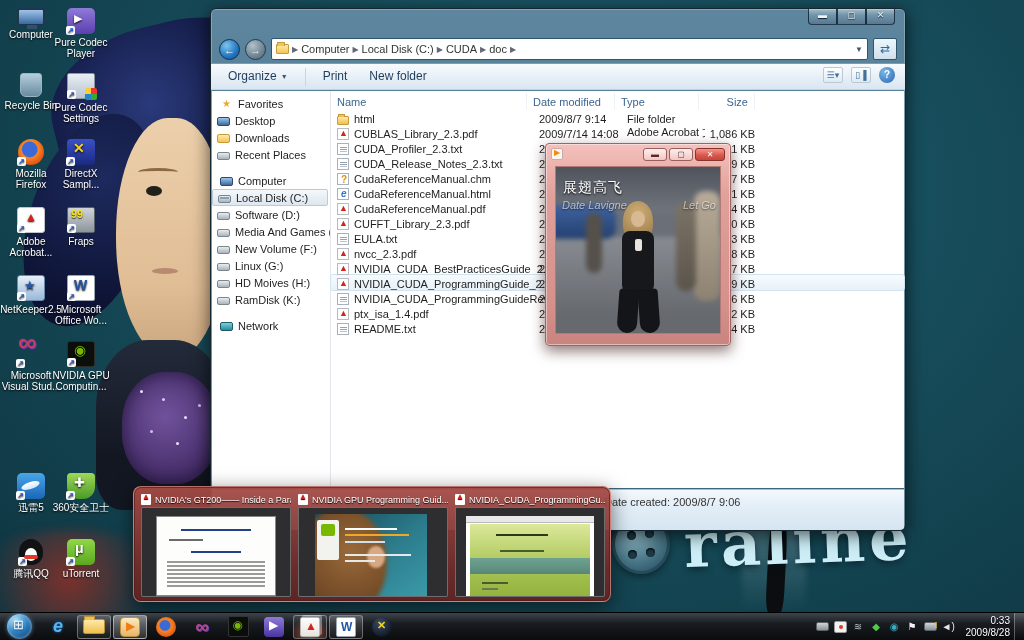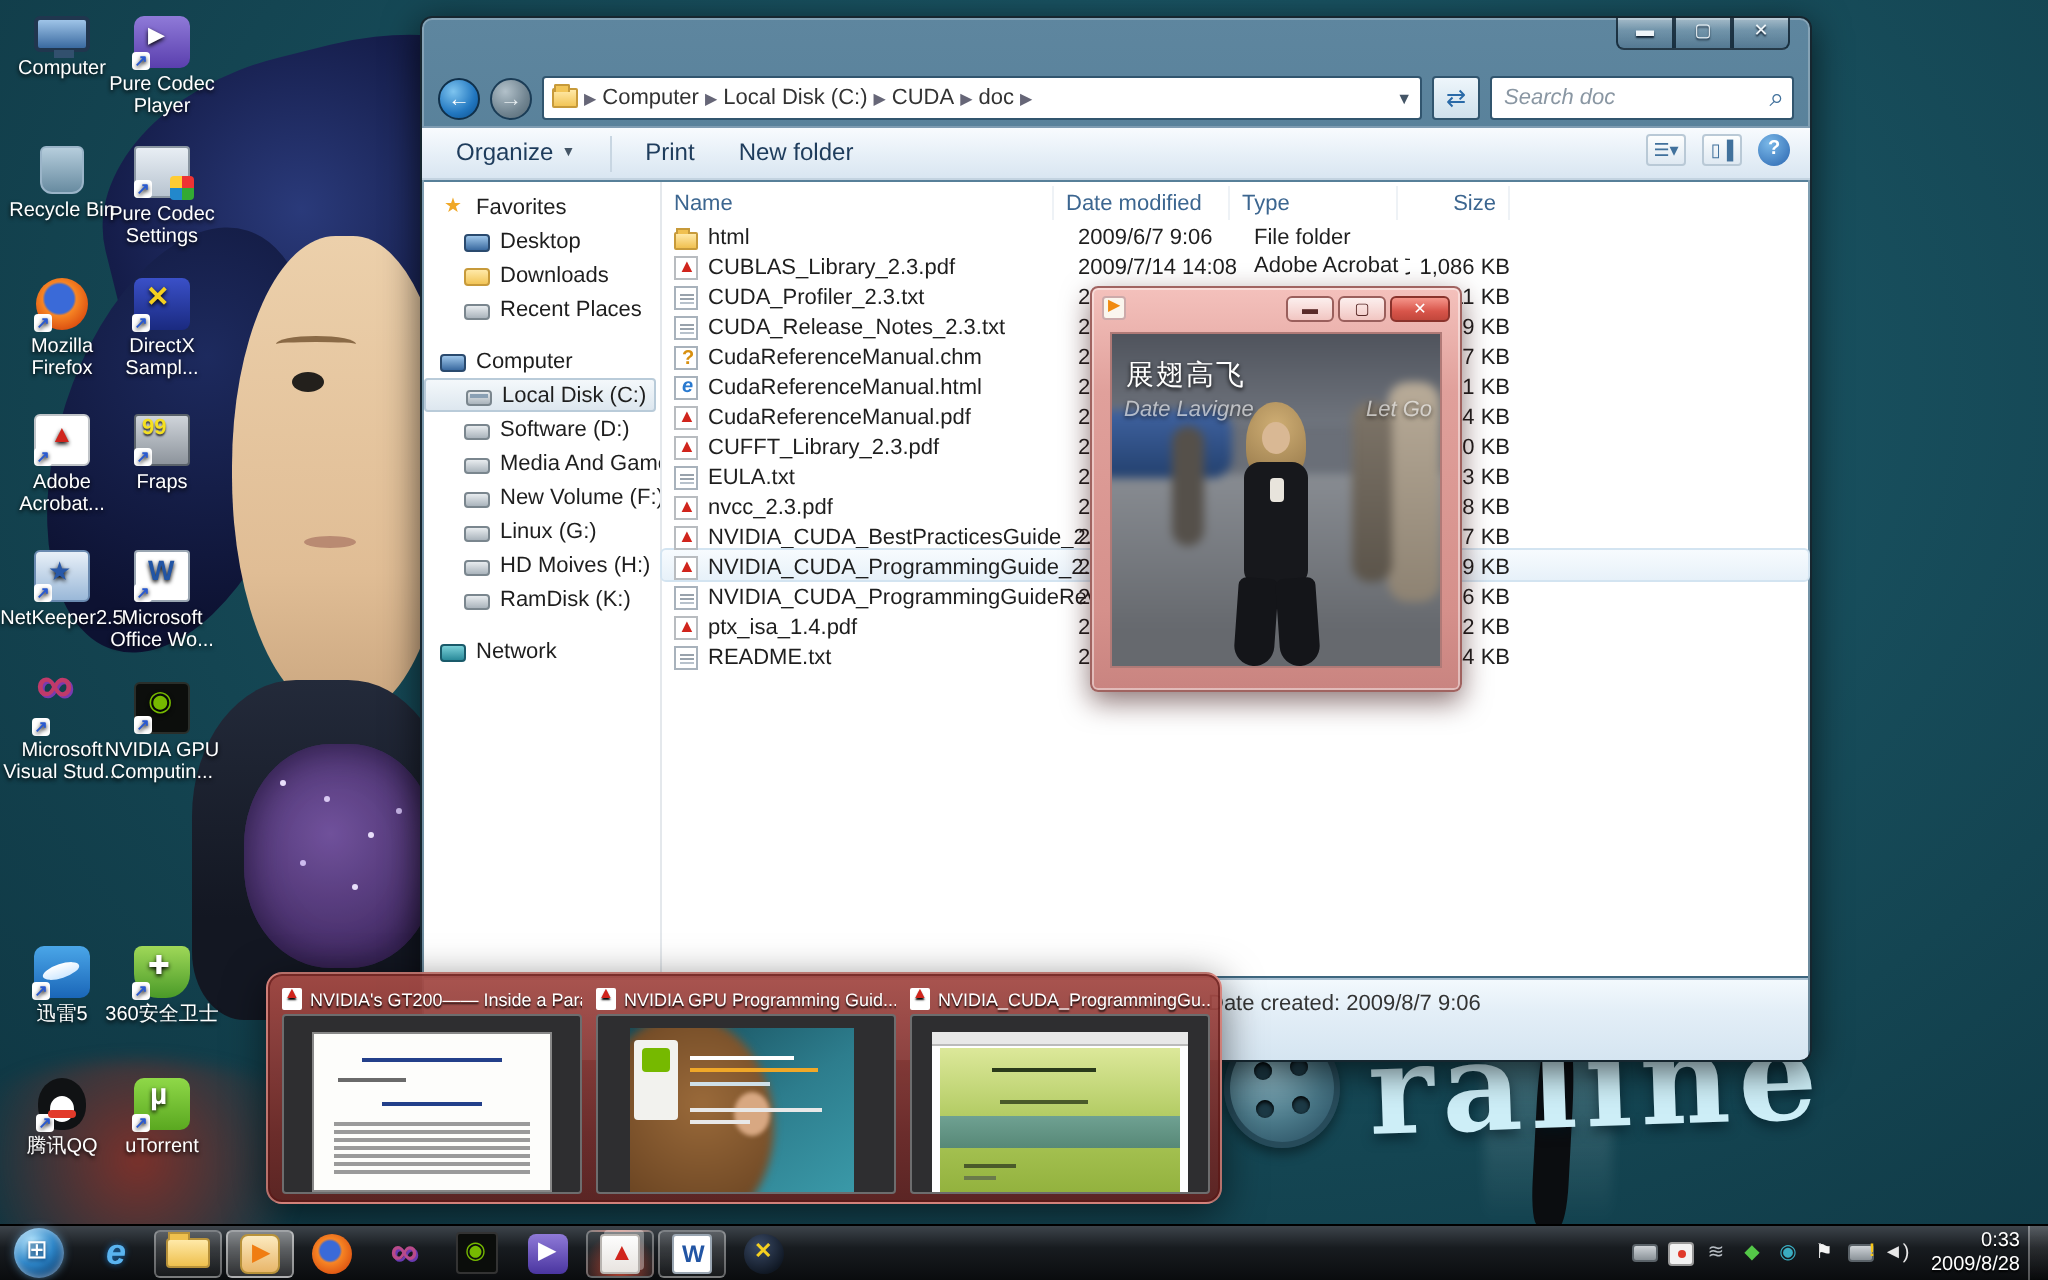--- a/index.html
+++ b/index.html
@@ -129,21 +129,21 @@
   .acr-mini:after{content:"▲";position:absolute;left:2px;top:-1px;color:#d0241c;font-size:8px}
   .tool-right{position:absolute;right:10px;top:3px;display:flex;align-items:center;gap:8px}
   .vico{width:20px;height:16px;background:linear-gradient(#fdfefe,#dfe9f2);border:1px solid #b9c9d6;border-radius:2px;
       color:#41719c;font-size:9px;text-align:center;line-height:15px}
   .hico{width:16px;height:16px;border-radius:50%;background:radial-gradient(circle at 35% 30%,#7ab8e8,#2a66b0);
       color:#fff;font-size:10px;font-weight:bold;text-align:center;line-height:16px}
   .econtent{position:absolute;top:82px;left:1px;right:1px;bottom:42px;background:#fff;display:flex}
   .sidebar{width:119px;flex:0 0 119px;border-right:1px solid #e4e8ec;padding-top:4px;font-size:11px;color:#1e1e1e;overflow:hidden}
   .sec{margin-bottom:9px}
   .srow{display:flex;align-items:center;height:17px;padding-left:8px;gap:5px;white-space:nowrap}
-  .srow.child{padding-left:20px}
+  .srow.child{padding-left:5px}
   .srow.sel{background:linear-gradient(#f4f8fb,#dde7ef);border:1px solid #b9cbd9;border-radius:2px;margin-right:2px}
   .si{width:13px;height:12px;flex:0 0 13px;border-radius:2px;position:relative;font-size:10px;line-height:11px;text-align:center}
   .si.star{color:#f0a828}.si.note{color:#3a6ad0}
   .si.screen{background:linear-gradient(#9ec6ea,#3a6aa0);border:1px solid #2a4a6e;height:9px;margin-top:1px}
   .si.fold{background:linear-gradient(#ffe9a8,#f2c557);border:1px solid #c79a3a;height:9px;margin-top:1px}
   .si.lib{background:linear-gradient(#efe7d8,#cdbb97);border:1px solid #a08a5e;height:10px}
   .si.page{background:#fff;border:1px solid #9aa6b2;height:11px}
   .si.pic{background:linear-gradient(#bfe0f5 55%,#7ab85a 55%);border:1px solid #6a8a9e;height:9px;margin-top:1px}
   .si.film{background:#5a6470;border:1px solid #323a44;height:9px;margin-top:1px}
   .si.drive{background:linear-gradient(#e8ecef,#aab4bc);border:1px solid #7a868e;height:8px;margin-top:2px;border-radius:2px}
@@ -426,24 +426,20 @@
       <span class="sep" data-interactable="false">▶</span>
       <span data-interactable="true">Local Disk (C:)</span>
       <span class="sep" data-interactable="false">▶</span>
       <span data-interactable="true">CUDA</span>
       <span class="sep" data-interactable="false">▶</span>
       <span data-interactable="true">doc</span>
       <span class="sep" data-interactable="false">▶</span>
       <span class="addr-dd" data-interactable="true">▼</span>
     </div>
     <div class="refresh" data-interactable="true">⇄</div>
-    <div class="searchbox" data-interactable="true">
-      <input data-interactable="true" placeholder="Search doc" style="">
-      <span class="mag" data-interactable="false">⌕</span>
-    </div>
   </div>
 
   <div class="toolbar" data-interactable="false">
     <div class="tbtn" data-interactable="true">
       <span data-interactable="false">Organize</span>
       <span class="tb-dd" data-interactable="false">▼</span>
     </div>
     <div class="tb-sepline" data-interactable="false"></div>
     <div class="tbtn" data-interactable="true">
       <span data-interactable="false">Print</span>
@@ -534,21 +530,21 @@
         <div class="hc w-sz" data-interactable="true">
             <span>Size</span>
           </div>
       </div>
 
       <div class="frow" data-interactable="true">
         <div class="nm">
             <span class="fi folder" data-interactable="false"></span>
             <span data-interactable="false">html</span>
           </div>
-        <div class="cell dt" data-interactable="false">2009/6/7 9:06</div>
+        <div class="cell dt" data-interactable="false">2009/8/7 9:14</div>
         <div class="cell tp" data-interactable="false">File folder</div>
         <div class="cell sz" data-interactable="false"></div>
       </div>
       <div class="frow" data-interactable="true">
         <div class="nm">
             <span class="fi pdf" data-interactable="false"></span>
             <span data-interactable="false">CUBLAS_Library_2.3.pdf</span>
           </div>
         <div class="cell dt" data-interactable="false">2009/7/14 14:08</div>
         <div class="cell tp" data-interactable="false">Adobe Acrobat 文...</div>

